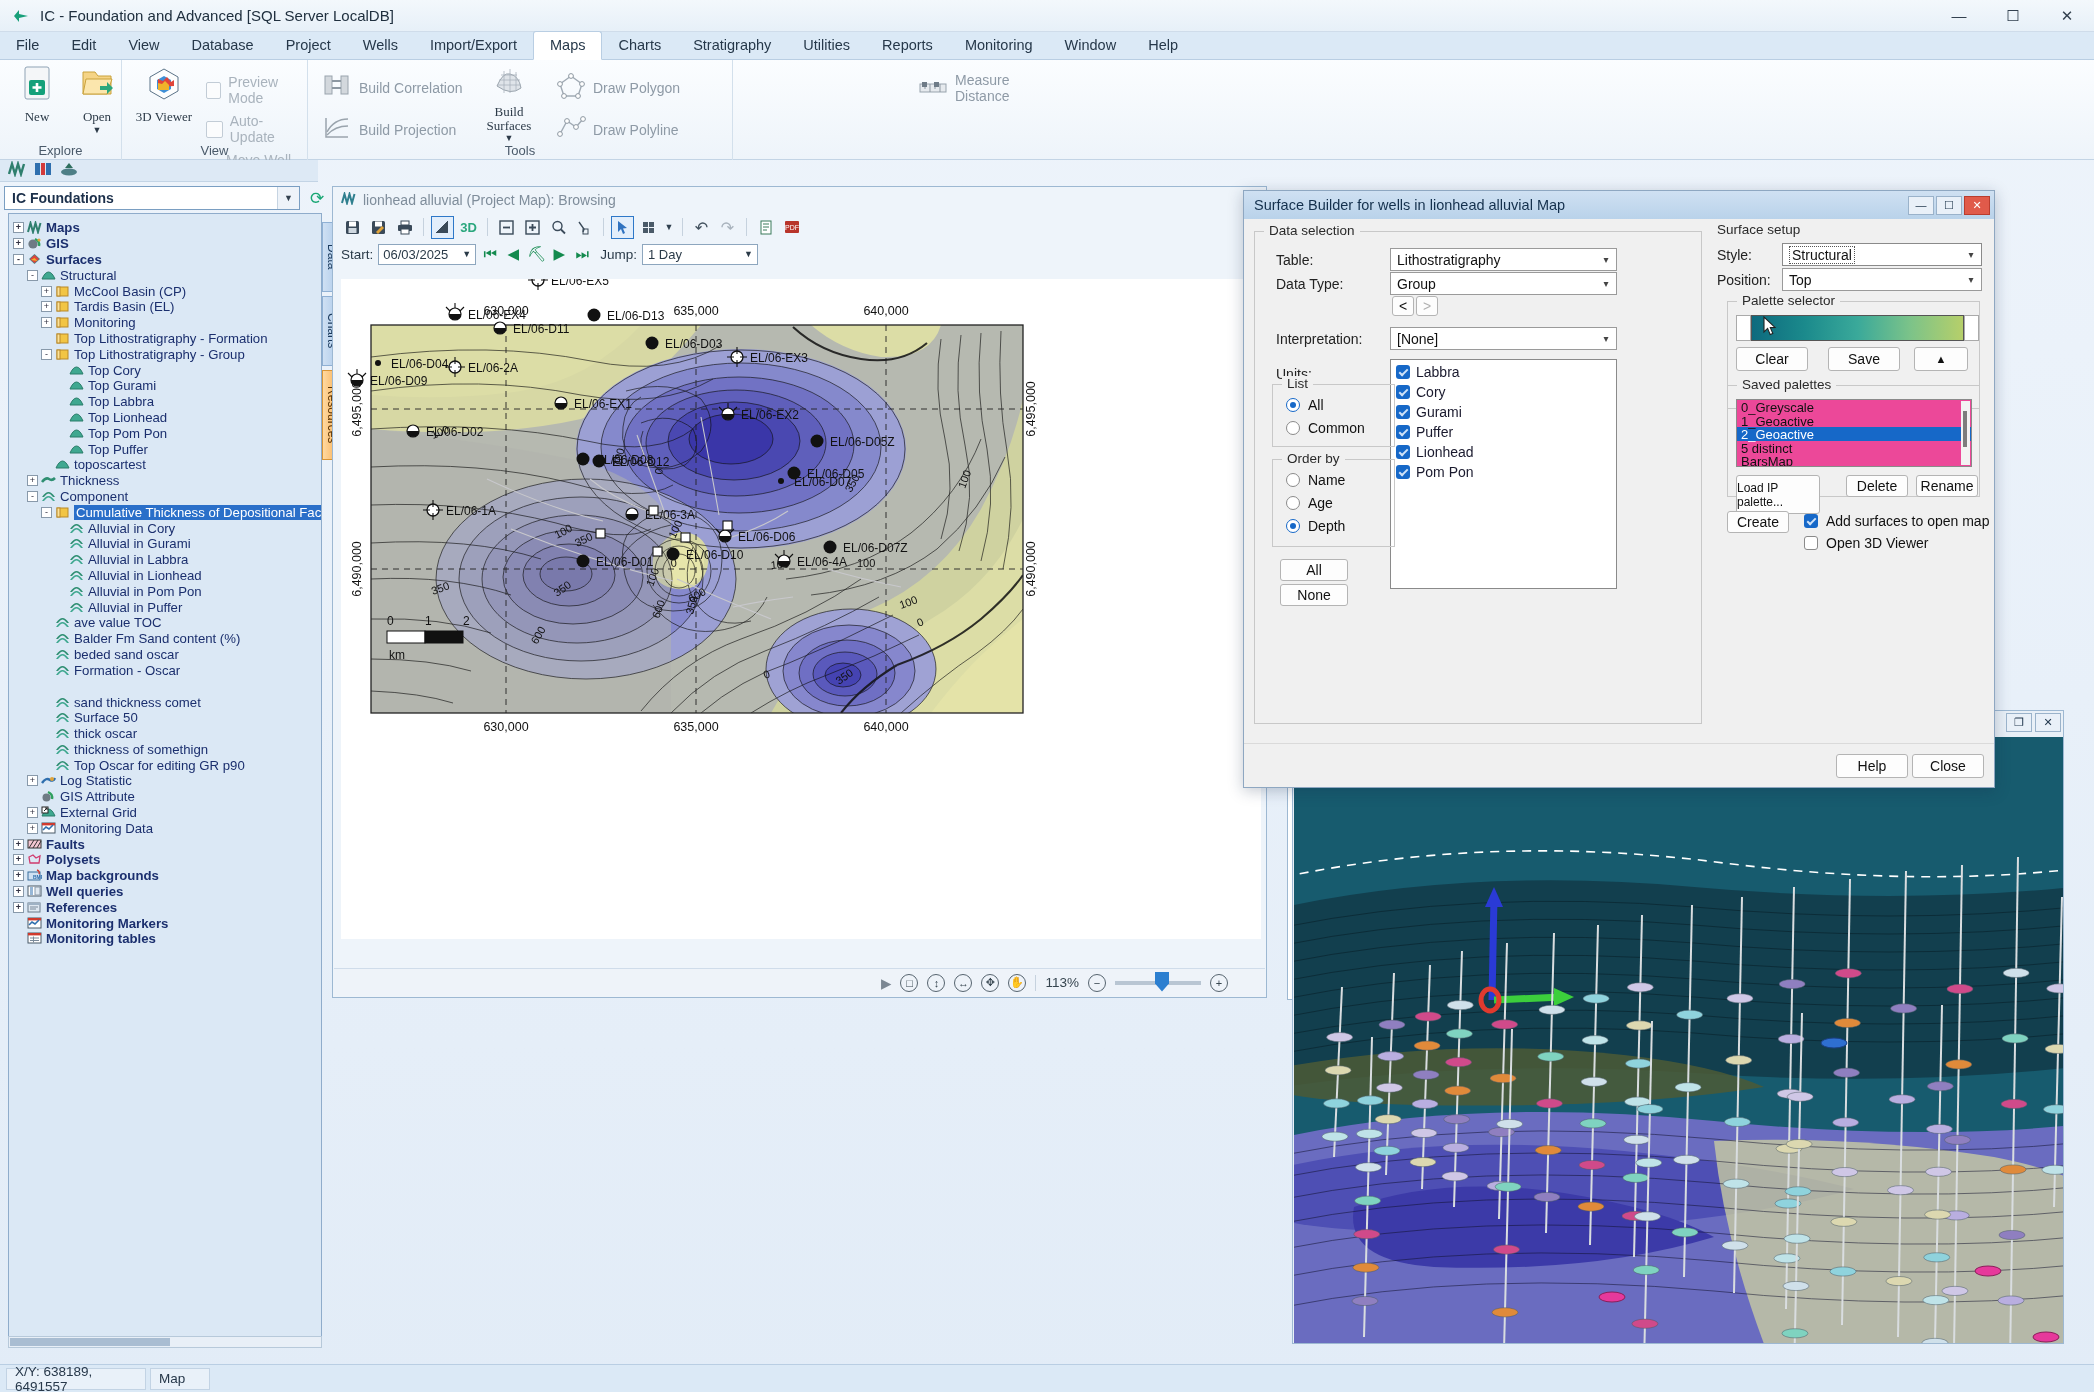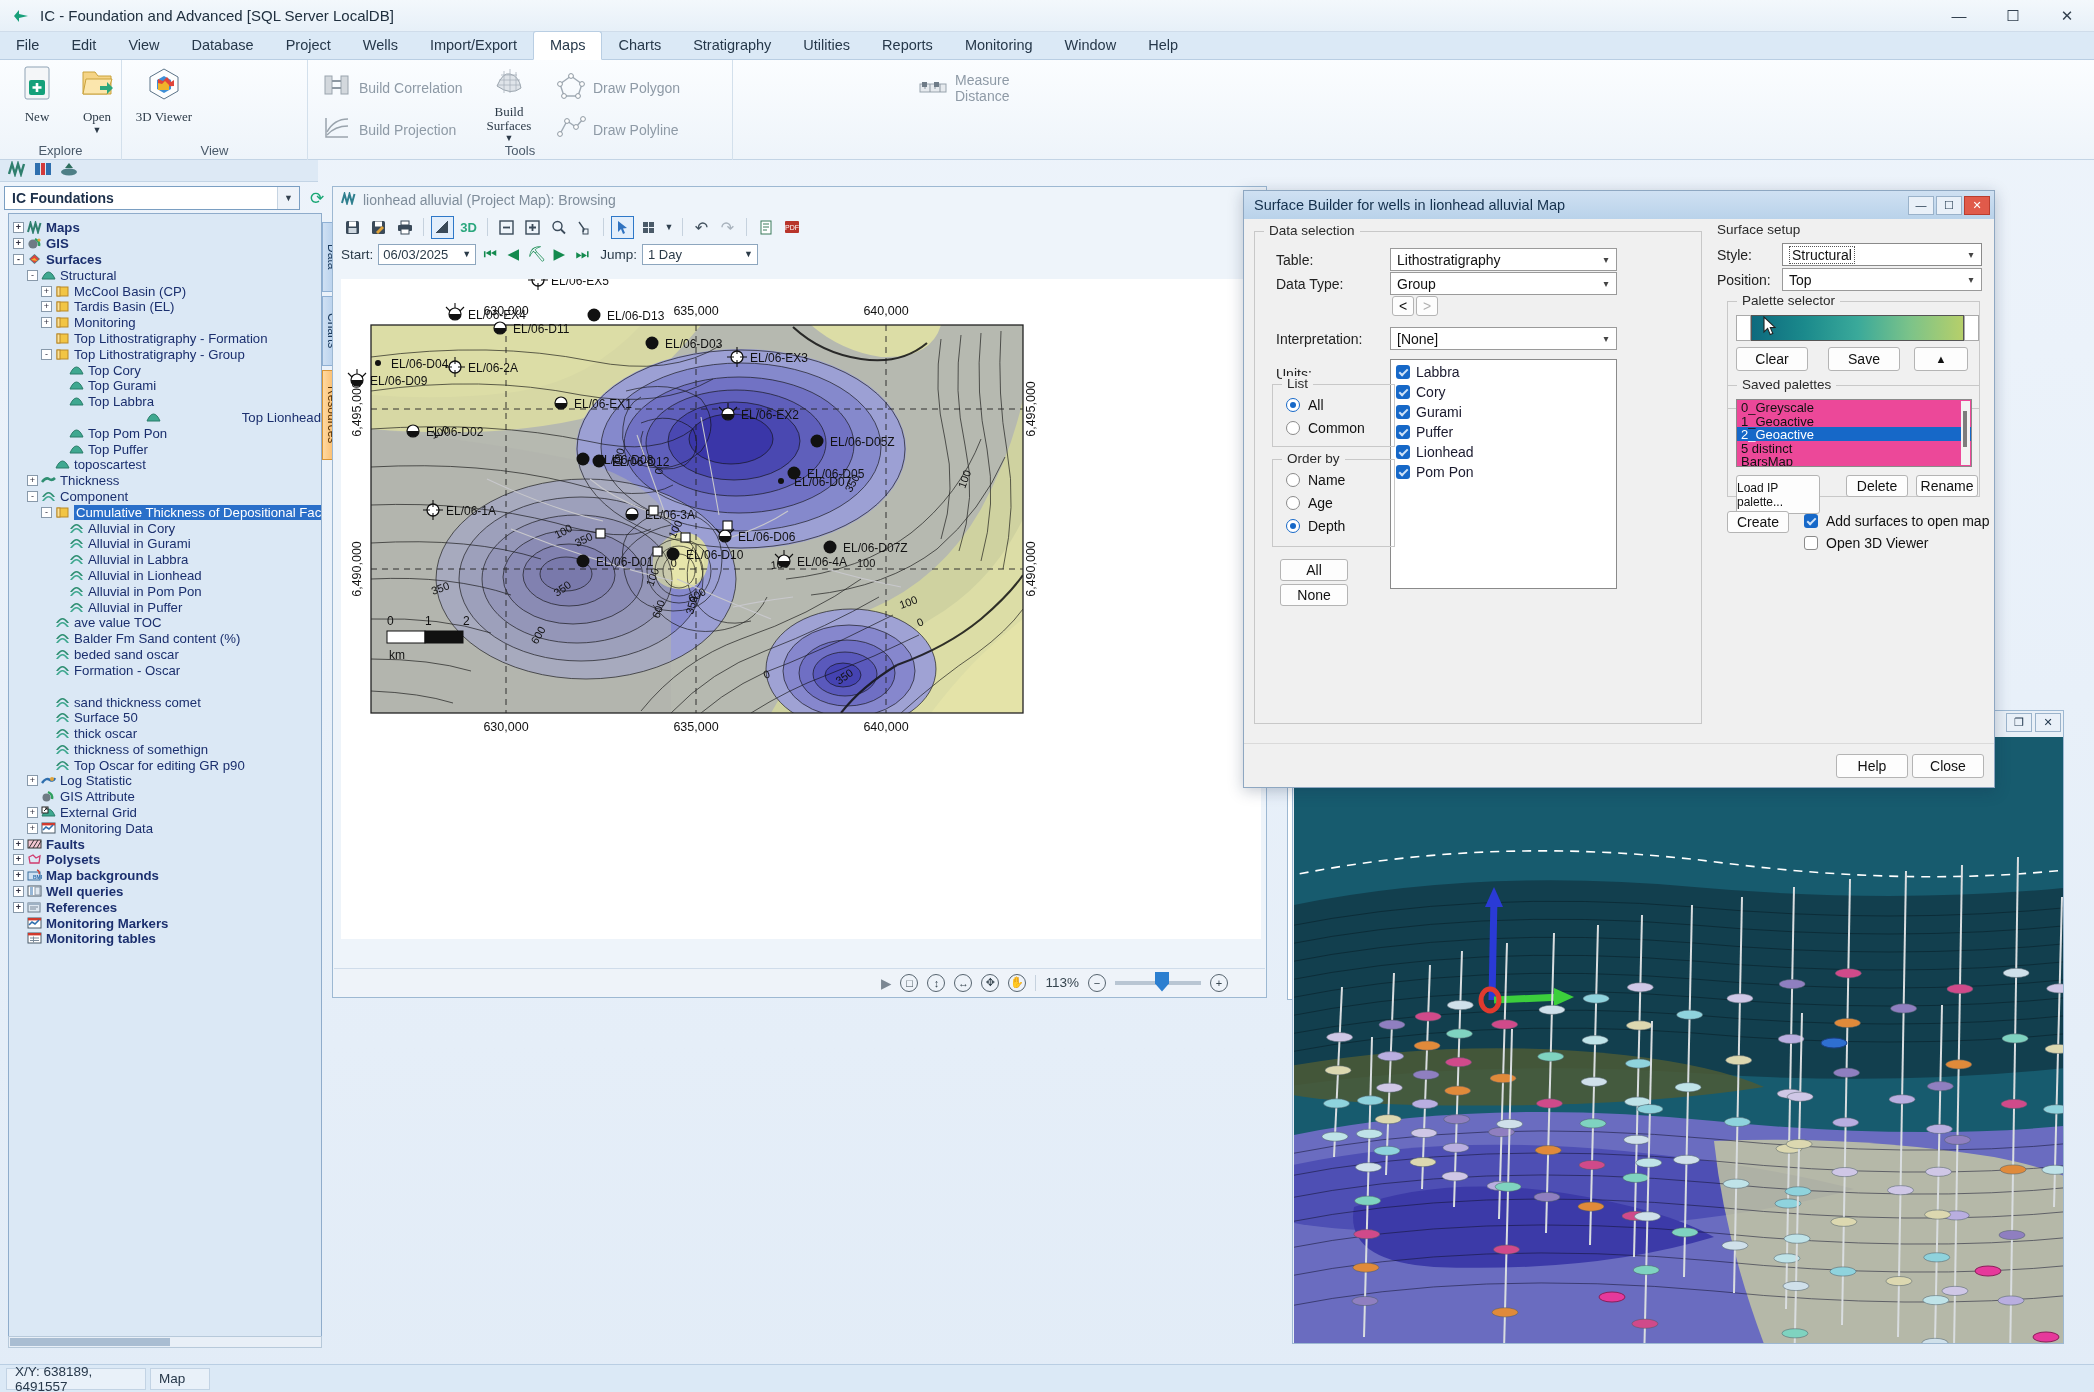--- a/index.html
+++ b/index.html
@@ -250,20 +250,34 @@
         <span class="gl">
           <svg width="36" height="36" viewBox="0 0 36 36">
               <path d="M18 3 L32 11 L32 25 L18 33 L4 25 L4 11 Z" fill="#fdfefe" stroke="#5b7388"></path>
               <path d="M11 14 l7-4 7 4 0 9 -7 4 -7-4z" fill="#3f8fd6"></path>
               <path d="M12 13 l5 2 4-4 4 5 3-2 0 6 -16 1z" fill="#e0443a"></path>
               <path d="M12 17 l4 1 3-3 4 4 0 5 -11 0z" fill="#f0b32a"></path>
             </svg>
         </span>
         <span>3D Viewer</span>
       </div>
+      <div style="position:absolute; left:84px; top:14px;">
+        <div class="chkrow">
+          <span class="chkbox"></span>
+          <span>Preview Mode</span>
+        </div>
+        <div class="chkrow">
+          <span class="chkbox"></span>
+          <span>Auto-Update</span>
+        </div>
+        <div class="chkrow">
+          <span class="chkbox"></span>
+          <span>Move Well Labels</span>
+        </div>
+      </div>
       <div class="rgroup-label">View</div>
     </div>
 
     <div class="rgroup" style="left:308px; width:425px;">
       <div class="tool-item" style="position:absolute; left:14px; top:12px;">
         <span>
           <svg width="30" height="28" viewBox="0 0 30 28">
               <rect x="3" y="4" width="7" height="18" fill="#d3d8dd" stroke="#9aa4ad"></rect>
               <rect x="19" y="4" width="7" height="18" fill="#d3d8dd" stroke="#9aa4ad"></rect>
               <path d="M10 9 h9 M10 16 h9" stroke="#8d98a2" stroke-width="2"></path>
@@ -448,21 +462,21 @@
             </svg></span>
           <span class="lbl">Top Gurami</span>
         </div>
         <div class="tnode" style="padding-left: 42px;">
           <span class="exp none"></span>
           <span class="ic"><svg width="15" height="13" viewBox="0 0 15 13">
               <path d="M1 10 q3-7 6.5-7 q3.5 0 6.5 7z" fill="#3fa890" stroke="#2a7d6a"></path>
             </svg></span>
           <span class="lbl">Top Labbra</span>
         </div>
-        <div class="tnode" style="padding-left: 42px; justify-content: space-between;">
+        <div class="tnode" style="padding-left: 42px;">
           <span class="exp none"></span>
           <span class="ic"><svg width="15" height="13" viewBox="0 0 15 13">
               <path d="M1 10 q3-7 6.5-7 q3.5 0 6.5 7z" fill="#3fa890" stroke="#2a7d6a"></path>
             </svg></span>
           <span class="lbl">Top Lionhead</span>
         </div>
         <div class="tnode" style="padding-left: 42px;">
           <span class="exp none"></span>
           <span class="ic"><svg width="15" height="13" viewBox="0 0 15 13">
               <path d="M1 10 q3-7 6.5-7 q3.5 0 6.5 7z" fill="#3fa890" stroke="#2a7d6a"></path>

